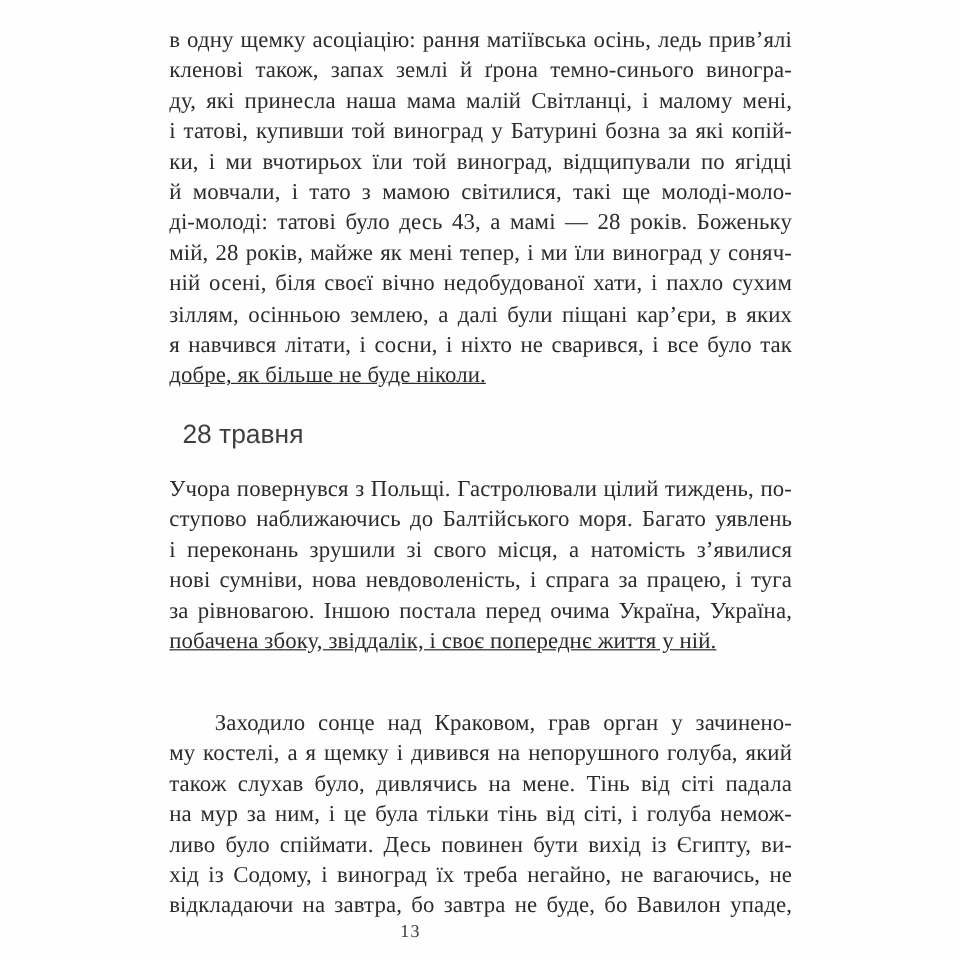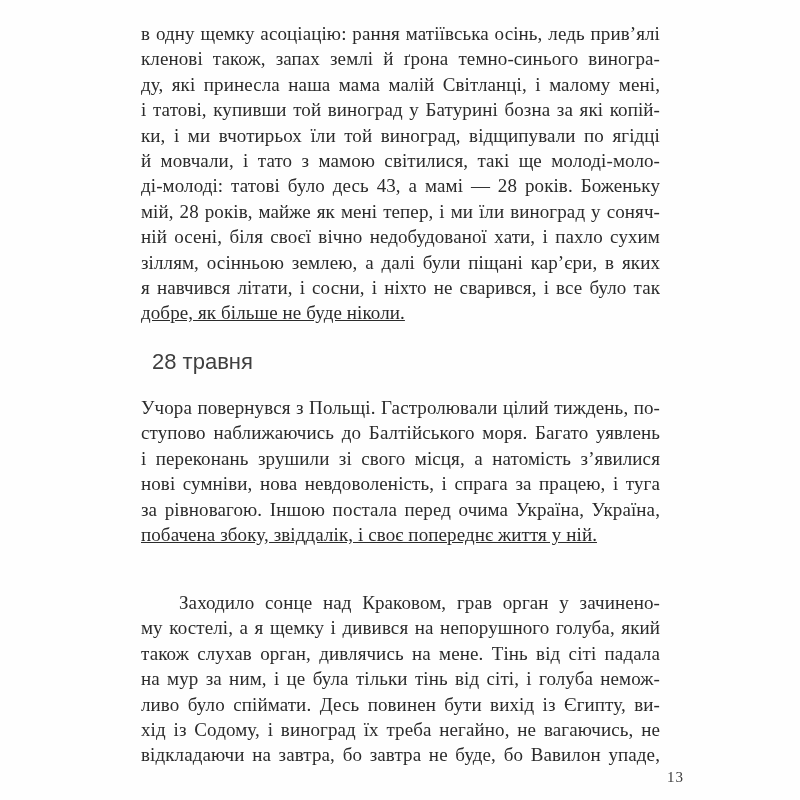--- a/index.html
+++ b/index.html
@@ -51,21 +51,21 @@
     font-weight: 400;
     font-size: 22px;
     line-height: 26px;
     color: #3f3f3f;
   }
   .page-number {
     position: absolute;
     left: 0;
     top: 769px;
     width: 684px;
-    text-align: right;
+    text-align: center;
     font-size: 15px;
     color: #3a3a3a;
     letter-spacing: 1px;
   }
 </style>
 </head>
 <body>
 
 <div class="page">
 
@@ -91,21 +91,21 @@
     <div class="line">ступово наближаючись до Балтійського моря. Багато уявлень</div>
     <div class="line">і переконань зрушили зі свого місця, а натомість з’явилися</div>
     <div class="line">нові сумніви, нова невдоволеність, і спрага за працею, і туга</div>
     <div class="line">за рівновагою. Іншою постала перед очима Україна, Україна,</div>
     <div class="line last">побачена збоку, звіддалік, і своє попереднє життя у ній.</div>
   </div>
 
   <div class="text-block para-3">
     <div class="line indent">Заходило сонце над Краковом, грав орган у зачинено-</div>
     <div class="line">му костелі, а я щемку і дивився на непорушного голуба, який</div>
-    <div class="line">також слухав орган, дивлячись на мене. Тінь від сіті падала</div>
+    <div class="line">також слухав було, дивлячись на мене. Тінь від сіті падала</div>
     <div class="line">на мур за ним, і це була тільки тінь від сіті, і голуба немож-</div>
     <div class="line">ливо було спіймати. Десь повинен бути вихід із Єгипту, ви-</div>
     <div class="line">хід із Содому, і виноград їх треба негайно, не вагаючись, не</div>
     <div class="line">відкладаючи на завтра, бо завтра не буде, бо Вавилон упаде,</div>
   </div>
 
   <div class="page-number">13</div>
 
 </div>
 

